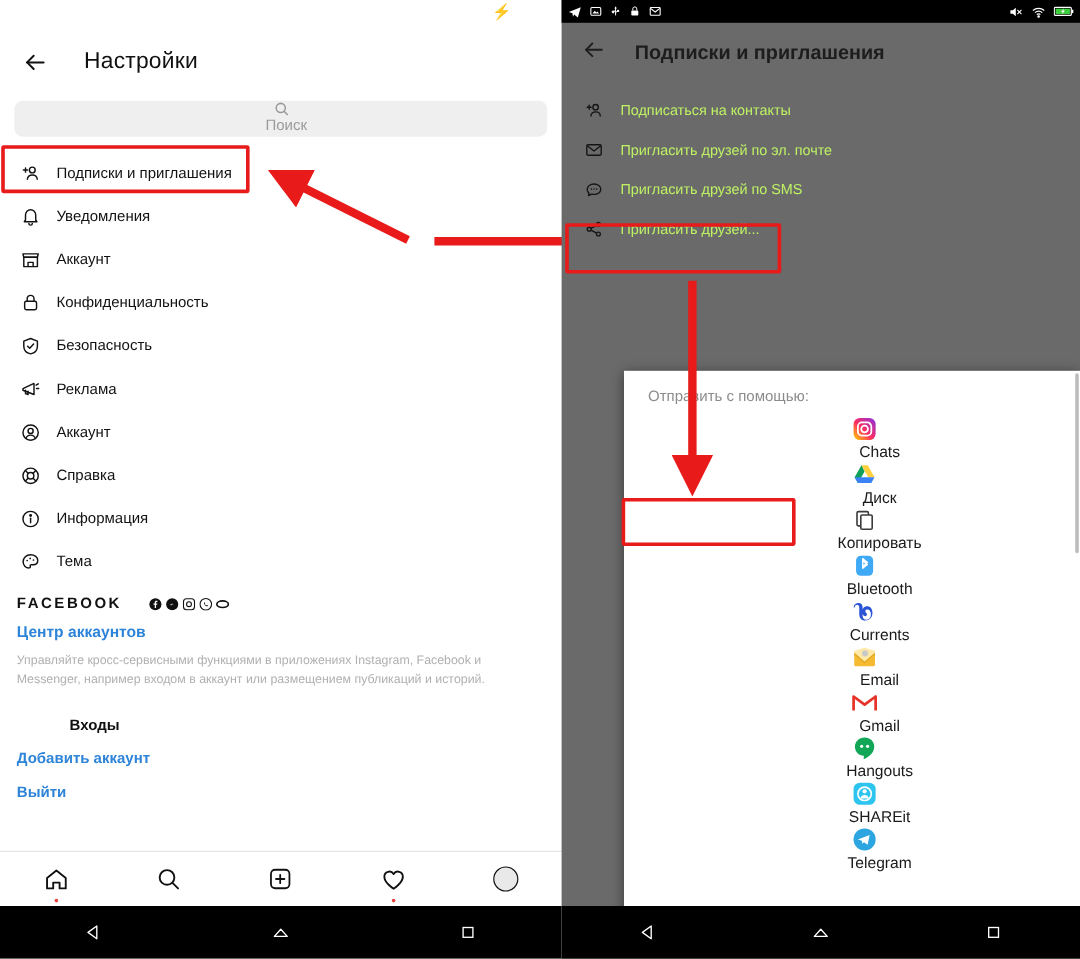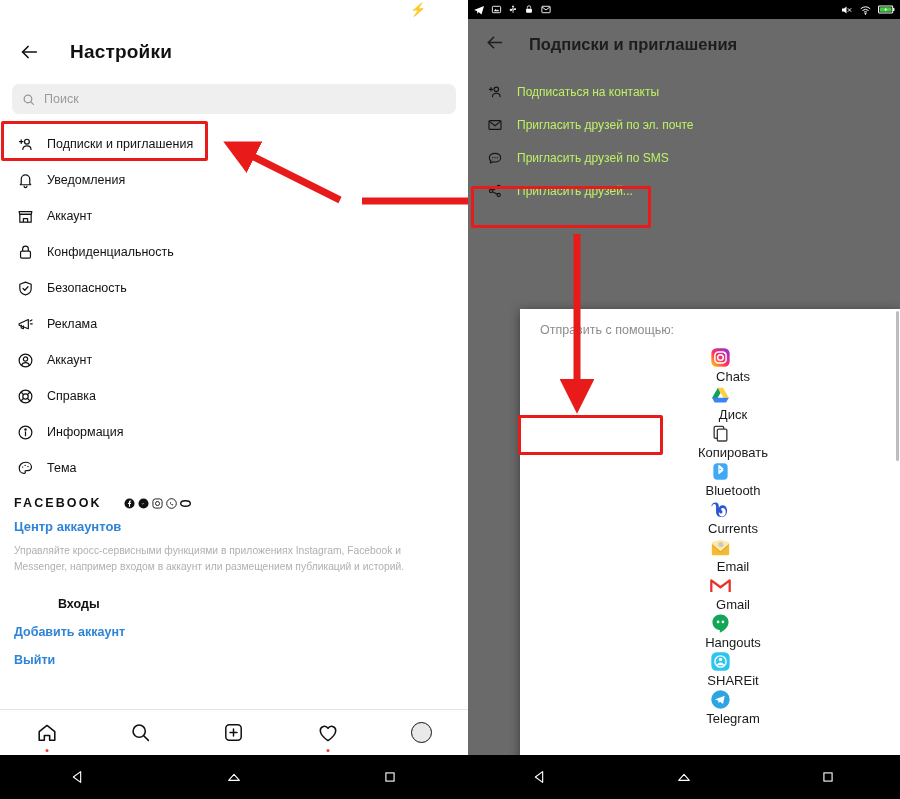--- a/index.html
+++ b/index.html
@@ -27,27 +27,27 @@
   }
   .left-header {
     height: 52px; display: flex; align-items: center;
     padding: 0 0 0 14px; flex: 0 0 auto;
   }
   .back-arrow-left {
     width: 30px; height: 30px; display: flex; align-items: center;
     justify-content: center; color: #111;
   }
   .left-title {
-    font-size: 19px; font-weight: bold; color: #111;
+    font-size: 19px; font-weight: normal; color: #111;
     margin-left: 26px; letter-spacing: .2px;
   }
   .search-wrap { padding: 6px 12px 8px 12px; flex: 0 0 auto; }
   .search-box {
     height: 30px; background: #efefef; border-radius: 7px;
-    display: flex; align-items: center; padding: 0 10px;
+    display: flex; align-items: center; padding: 0 10px; flex-direction: column;
   }
   .search-box .ph {
     font-size: 12.5px; color: #9a9a9a; margin-left: 9px;
   }
   .menu-list { flex: 1 1 auto; padding-top: 4px; overflow: hidden; }
   .menu-item {
     height: 36px; display: flex; align-items: center; padding-left: 14px;
   }
   .menu-item .mi-icon {
     width: 22px; height: 22px; display: flex; align-items: center;

